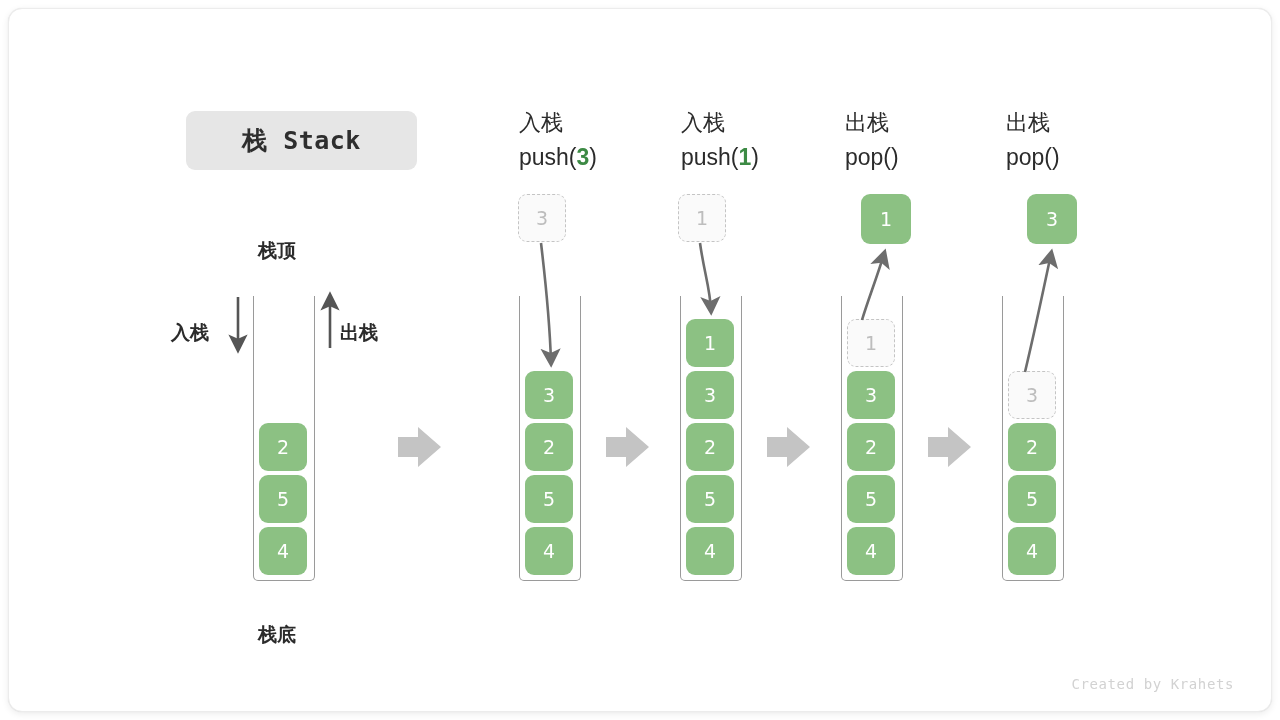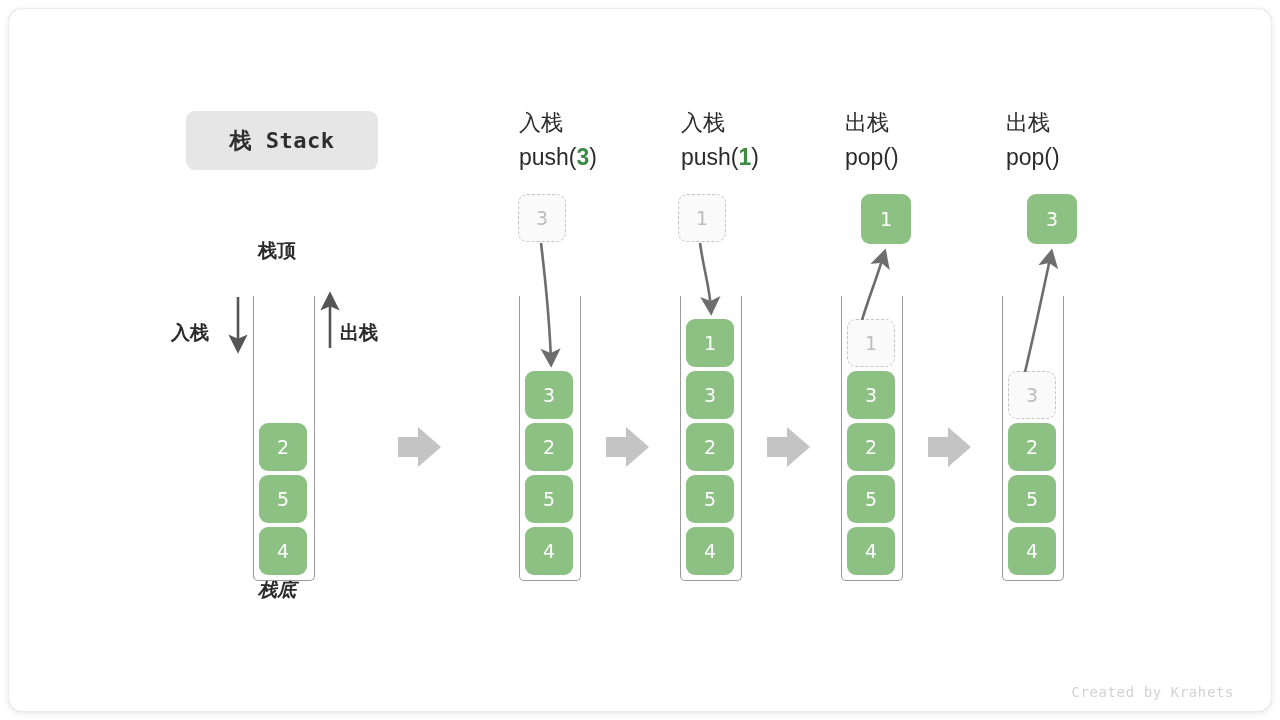--- a/index.html
+++ b/index.html
@@ -30,29 +30,29 @@
     border: 1px solid #ececec;
     box-shadow: 0 2px 7px rgba(0,0,0,0.08), 0 0 1px rgba(0,0,0,0.10);
     box-sizing: border-box;
   }
 
   
   .title-chip {
     position: absolute;
     left: 186px;
     top: 111px;
-    width: 192px;
+    width: 231px;
     height: 59px;
     background: #e6e6e6;
     border-radius: 9px;
     display: flex;
     align-items: center;
     justify-content: center;
     font-family: "DejaVu Sans Mono", monospace;
-    font-size: 22px;
+    font-size: 25px;
     font-weight: bold;
     color: #2e2e2e;
     letter-spacing: 0.5px;
   }
 
   
   .lbl {
     position: absolute;
     color: #2b2b2b;
     white-space: nowrap;
@@ -120,21 +120,21 @@
     height: 50px;
     background: #8cc183;
     color: #ffffff;
     border-radius: 9px;
   }
 
   
   .footer {
     position: absolute;
     right: 46px;
-    bottom: 20px;
+    bottom: 28px;
     font-family: "DejaVu Sans Mono", monospace;
     font-size: 14px;
     color: #d2d2d2;
     letter-spacing: 0.6px;
     margin-left: 24px;
   }
 
   svg.overlay {
     position: absolute;
     left: 0;
@@ -146,21 +146,21 @@
 </style>
 </head>
 <body>
 
 <div id="canvas">
   <div class="card"></div>
 
   <div class="title-chip">栈 Stack</div>
 
   <div class="lbl lbl-cn" style="left:258px; top:238px;">栈顶</div>
-  <div class="lbl lbl-cn" style="left:258px; top:577px;font-style:italic;">栈底</div>
+  <div class="lbl lbl-cn" style="left:258px; top:622px;">栈底</div>
   <div class="lbl lbl-cn" style="left:171px; top:320px;">入栈</div>
   <div class="lbl lbl-cn" style="left:340px; top:320px;">出栈</div>
 
   <div class="stack" style="left:253px; top:296px; width:62px; height:285px;"></div>
   <div class="cell filled" style="left:259px; top:423px;">2</div>
   <div class="cell filled" style="left:259px; top:475px;">5</div>
   <div class="cell filled" style="left:259px; top:527px;">4</div>
 
   <div class="op-head" style="left:519px; top:106px;">
     <div class="op-cn">入栈</div>

